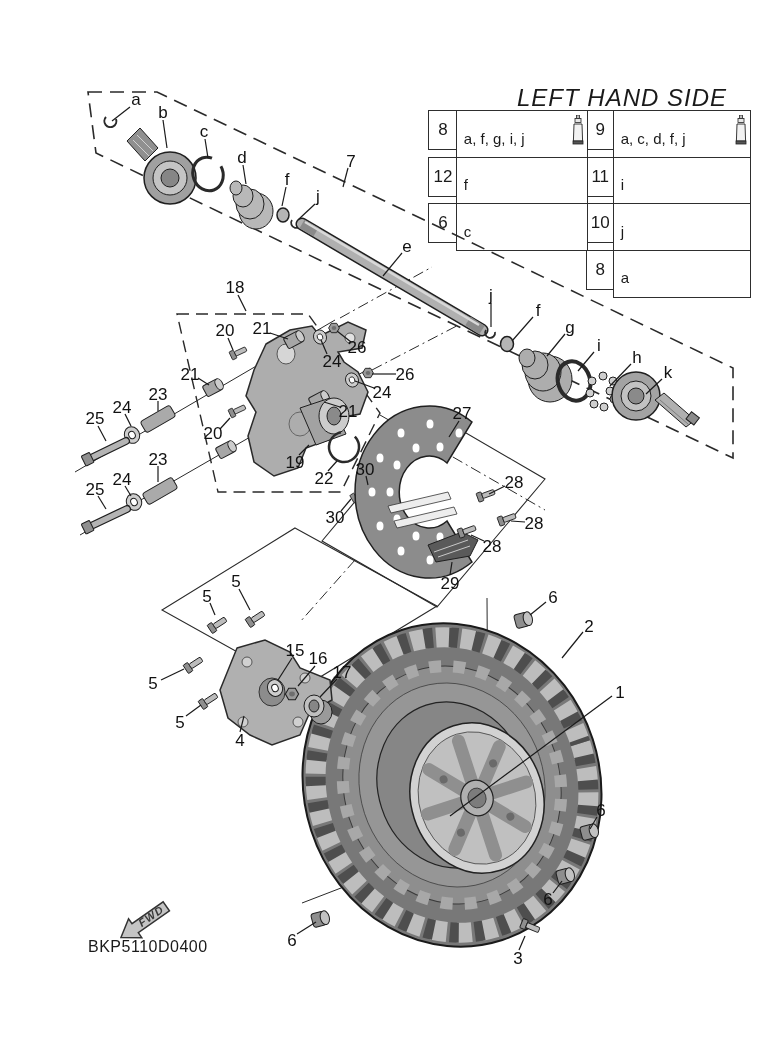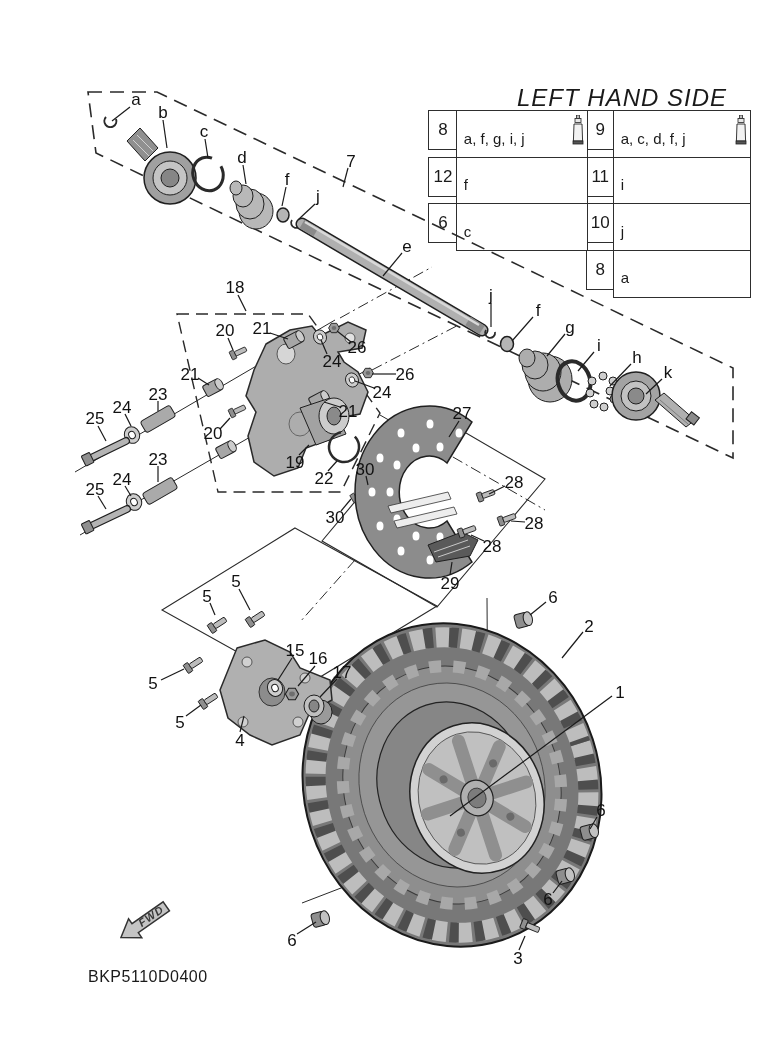--- a/index.html
+++ b/index.html
@@ -10,21 +10,21 @@
   .ptable{position:absolute;left:430px;top:112px;display:flex;align-items:flex-start;}
   .tcol{display:flex;flex-direction:column;}
   .trow{display:flex;}
   .tnum,.trefs{border:1.6px solid #2e2e2e;margin:-1.6px 0 0 -1.6px;height:38px;
                display:flex;align-items:center;box-sizing:content-box;background:#fff;}
   .tnum{width:27px;justify-content:center;font-size:17px;}
   .trefs{width:119px;padding:8px 4px 0 7px;font-size:15px;position:relative;}
   .tcol-right .tnum{width:26px;}
   .tcol-right .trefs{width:125px;}
   .grease{position:absolute;right:3px;top:4px;}
-  .code{position:absolute;left:88px;top:968px;font-size:16px;letter-spacing:0.5px;}
+  .code{position:absolute;left:88px;top:938px;font-size:16px;letter-spacing:0.5px;}
   svg text.callout{font-family:"Liberation Sans",sans-serif;font-size:17px;fill:#111;
                    text-anchor:middle;}
   svg .leader{stroke:#1a1a1a;stroke-width:1.2;fill:none;}
   .fwd-text{font-size:11px;font-style:italic;font-weight:bold;fill:#3a3a3a;letter-spacing:1px;}
 </style>
 </head>
 <body>
 
 <div class="page">
 

